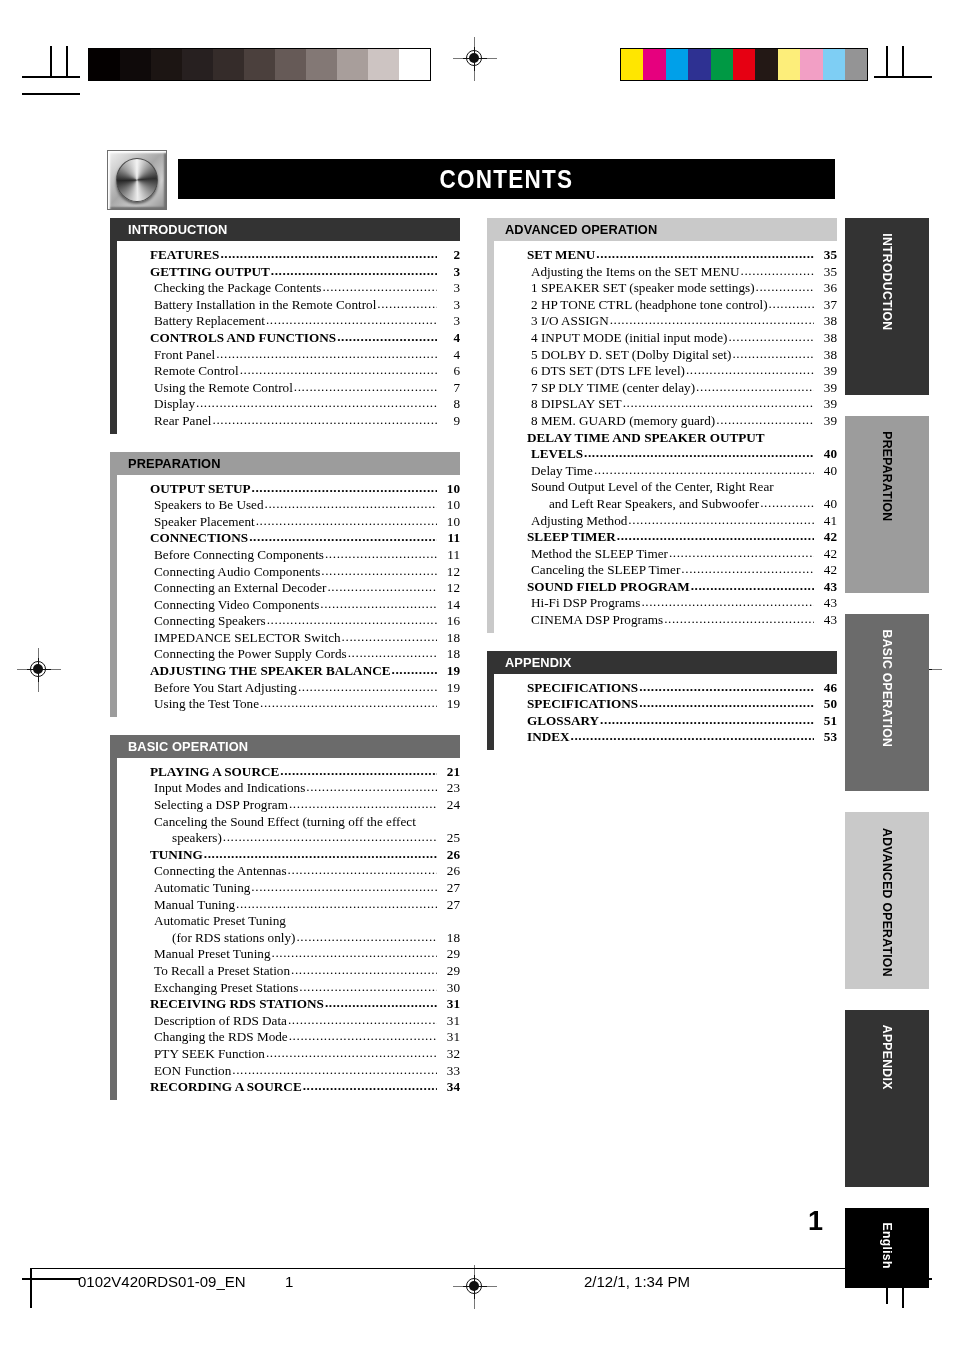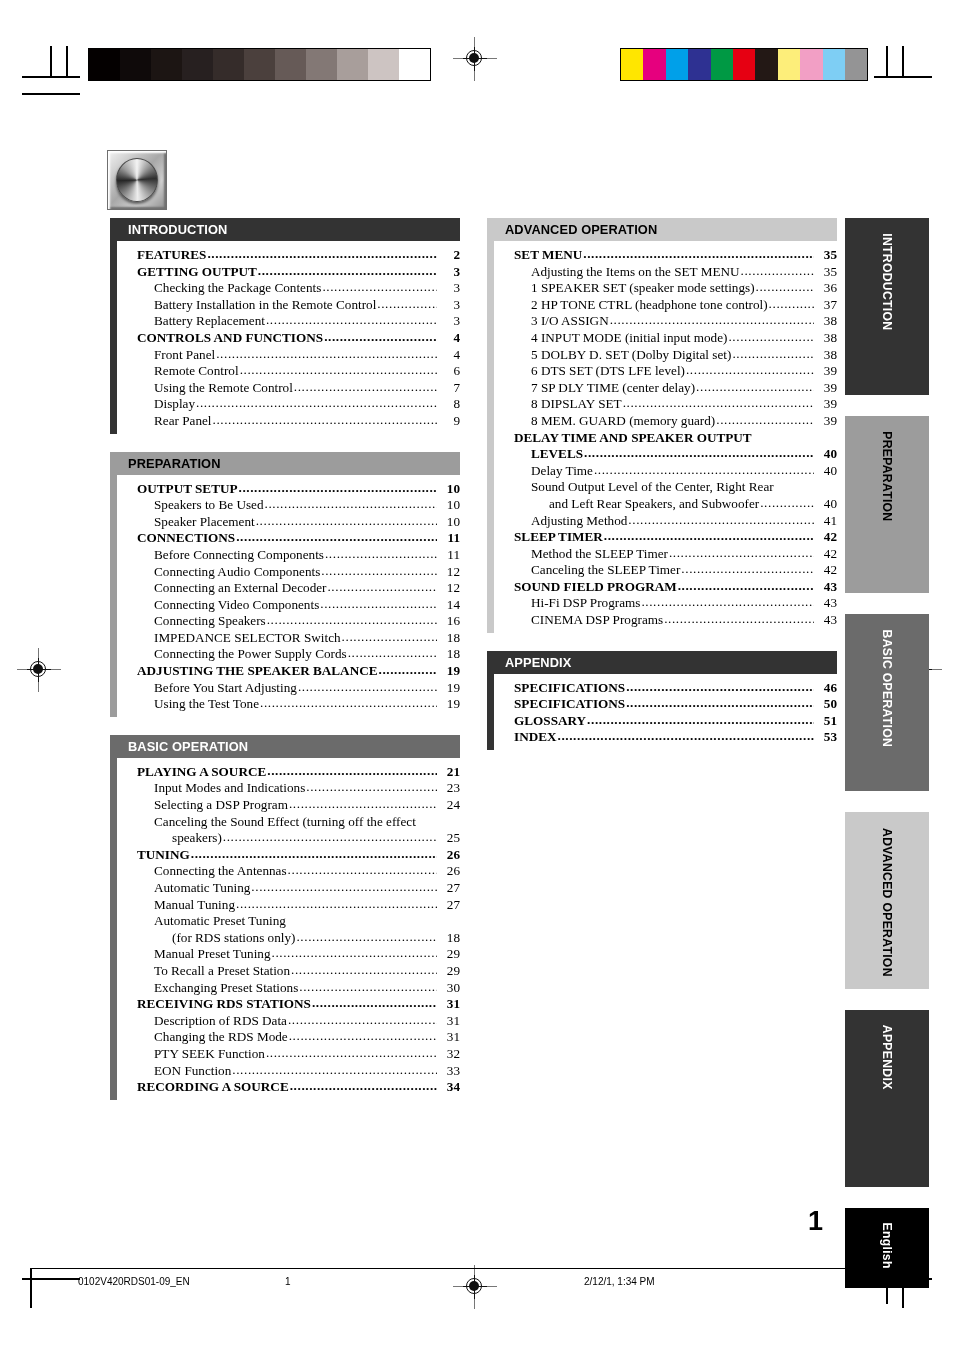--- a/index.html
+++ b/index.html
@@ -91,21 +91,21 @@
     white-space:nowrap;
   }
   .row .txt{flex:0 0 auto;}
   .row .dots{
     flex:1 1 auto;margin:0 1px;overflow:hidden;
     font-size:13.2px;letter-spacing:.6px;
     color:#000;position:relative;top:-1px;
   }
   .row .pg{flex:0 0 auto;text-align:right;}
 
-  .lvl1{font-weight:bold;padding-left:27px;}
+  .lvl1{font-weight:bold;padding-left:40px;}
   .lvl1 .pg{min-width:22px;font-weight:bold;}
   .lvl2{padding-left:44px;}
   .lvl2 .pg{min-width:22px;}
   .lvl1-cont{font-weight:bold;padding-left:44px;}
   .lvl1-cont .pg{min-width:22px;font-weight:bold;}
   .lvl2-cont{padding-left:62px;}
   .lvl2-cont .pg{min-width:22px;}
   .nodots .dots{visibility:hidden;}
   .nopg .pg{visibility:hidden;}
 
@@ -131,21 +131,21 @@
   
   .pageno{
     position:absolute;left:808px;top:1206px;
     font-family:"Liberation Sans",sans-serif;font-weight:bold;font-size:27px;color:#000;
   }
 
   
   .footline{position:absolute;left:30px;top:1268px;width:880px;height:1px;background:#000;}
   .footer{
     position:absolute;top:1268px;height:26px;display:flex;align-items:center;
-    font-family:"Liberation Sans",sans-serif;font-size:10px;color:#000;
+    font-family:"Liberation Sans",sans-serif;font-size:15px;color:#000;
   }
   .f-file{left:78px;}
   .f-num{left:285px;}
   .f-date{left:584px;}
 </style>
 </head>
 <body>
 
 <div class="page">
 
@@ -222,20 +222,23 @@
       <i style="background: rgb(35, 24, 21);"></i>
       <i style="background: rgb(253, 238, 122);"></i>
       <i style="background: rgb(242, 159, 197);"></i>
       <i style="background: rgb(126, 206, 244);"></i>
       <i style="background: rgb(148, 148, 149);"></i>
     </div>
 
   <div class="knob">
     <div class="dial"></div>
   </div>
+  <div class="title-bar">
+    <span>CONTENTS</span>
+  </div>
 
   <div class="col col-left" id="colLeft">
       <div class="sec t-dark">
         <div class="sec-head">
           <span>INTRODUCTION</span>
         </div>
         <div class="sec-body">
           <div class="sec-bar"></div>
           <ul class="toc">
             <li class="row lvl1">

